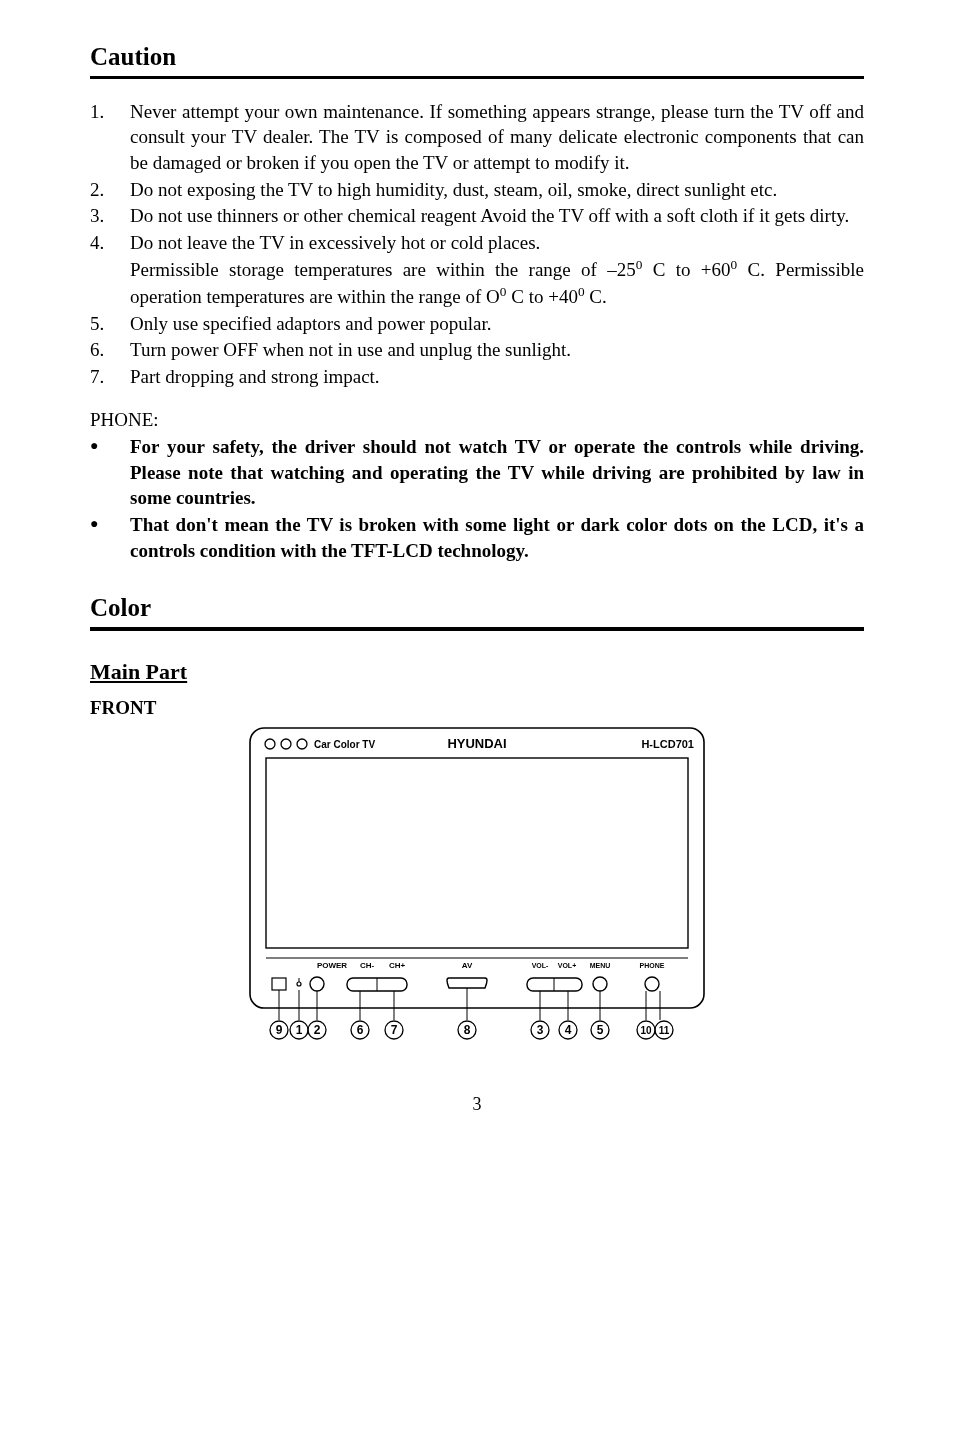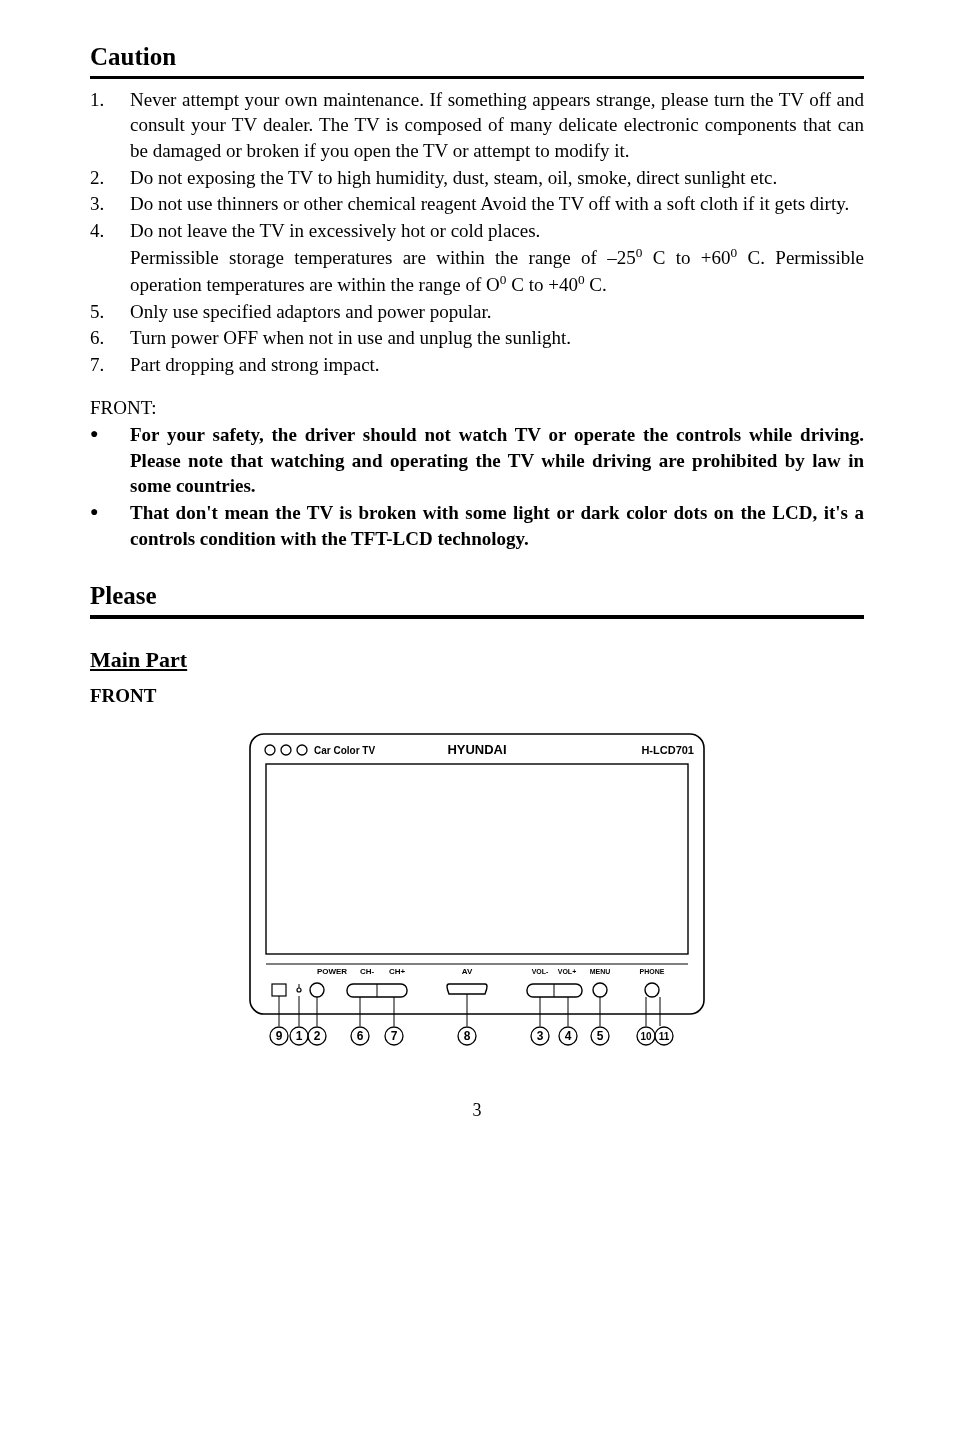--- a/index.html
+++ b/index.html
@@ -9,38 +9,37 @@
     color: #000;
     background: #fff;
     width: 954px;
     padding: 40px 90px 30px 90px;
     line-height: 1.35;
   }
   h1 {
     font-size: 25px;
     font-weight: bold;
     border-bottom: 3px solid #000;
-    margin-bottom: 8px;
+    margin-bottom: 20px;
     padding-bottom: 2px;
   }
   h1.aspect {
     margin-top: 28px;
     border-bottom: 4px solid #000;
   }
   h2.main-part {
     font-size: 22px;
     font-weight: bold;
     text-decoration: underline;
     margin-top: 26px;
     margin-bottom: 8px;
   }
   .front-label {
     font-size: 19px;
     font-weight: bold;
-    margin-bottom: 18px;
   }
   ol.caution-list {
     list-style: none;
     padding-left: 0;
   }
   ol.caution-list li {
     display: flex;
     margin-bottom: 1px;
     text-align: justify;
   }
@@ -113,33 +112,33 @@
   <li>
     <span class="num">6.</span>
     <span class="text">Turn power OFF when not in use and unplug the sunlight.</span>
   </li>
   <li>
     <span class="num">7.</span>
     <span class="text">Part dropping and strong impact.</span>
   </li>
 </ol>
 
-<div class="note-heading">FRONT:</div>
+<div class="note-heading">PHONE:</div>
 <ul class="note-list">
   <li>
     <span class="bullet">●</span>
     <span class="text">For your safety, the driver should not watch TV or operate the controls while driving. Please note that watching and operating the TV while driving are prohibited by law in some countries.</span>
   </li>
   <li>
     <span class="bullet">●</span>
     <span class="text">That don't mean the TV is broken with some light or dark color dots on the LCD, it's a controls condition with the TFT-LCD technology.</span>
   </li>
 </ul>
 
-<h1 class="aspect">Please</h1>
+<h1 class="aspect">Color</h1>
 
 <h2 class="main-part">Main Part</h2>
 
 <div class="front-label">FRONT</div>
 
 <svg class="diagram" width="470" height="330" viewBox="0 0 470 330">
 
   <rect x="8" y="8" width="454" height="280" rx="14" ry="14" fill="none" stroke="#000" stroke-width="1.6"></rect>
 
   <circle cx="28" cy="24" r="5" fill="none" stroke="#000" stroke-width="1.3"></circle>

